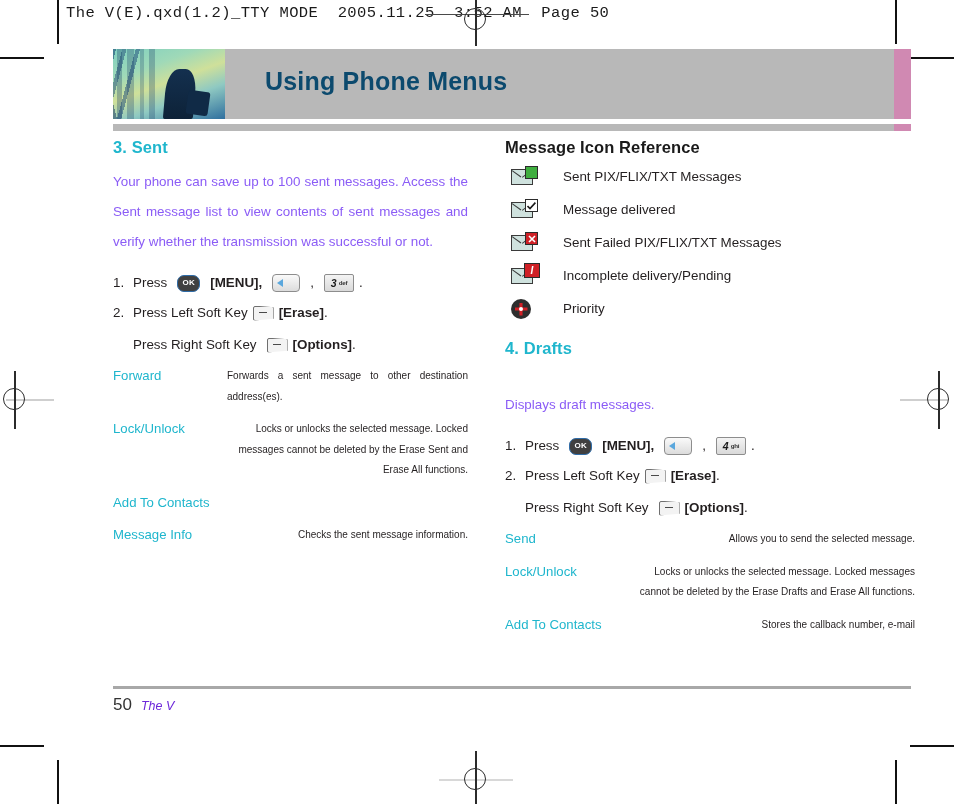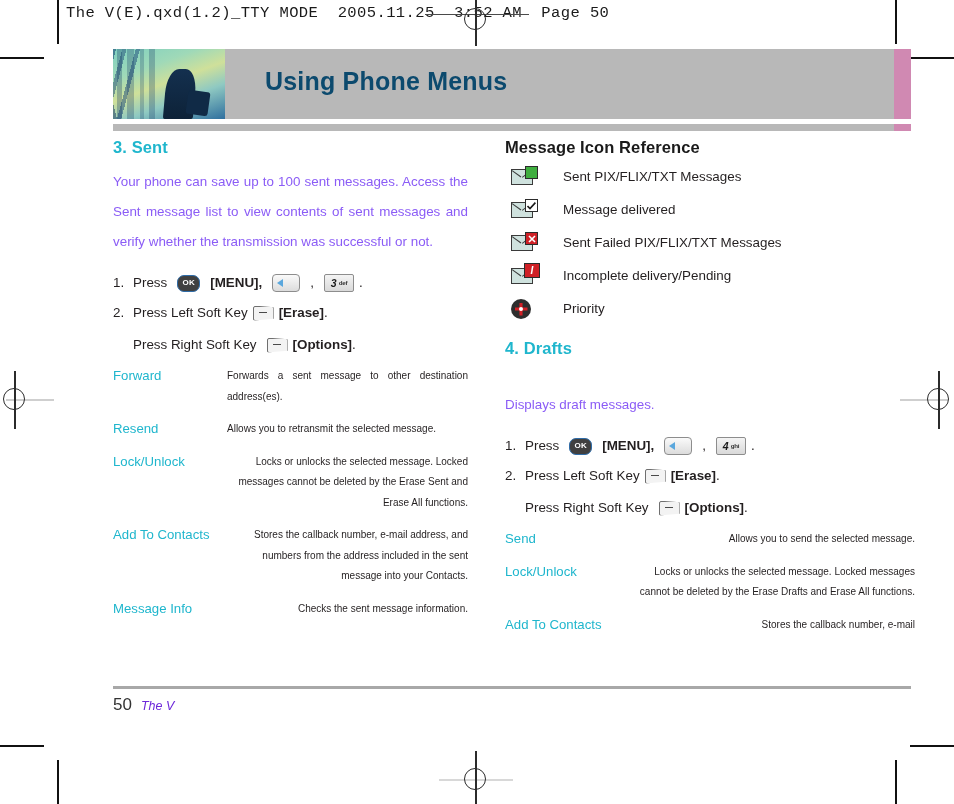--- a/index.html
+++ b/index.html
@@ -285,30 +285,25 @@
     <span class="b">[Options]</span>
       <span>.</span>
   </div>
 
   <div class="dl">
     <div class="dl-row">
       <div class="dl-term">Forward</div>
       <div class="dl-desc">Forwards a sent message to other destination address(es).</div>
     </div>
     <div class="dl-row">
-      <div class="dl-term">Resend</div>
-      <div class="dl-desc">Allows you to retransmit the selected message.</div>
-    </div>
-    <div class="dl-row">
       <div class="dl-term">Lock/Unlock</div>
       <div class="dl-desc nj">Locks or unlocks the selected message. Locked messages cannot be deleted by the Erase Sent and Erase All functions.</div>
     </div>
     <div class="dl-row">
       <div class="dl-term">Add To Contacts</div>
-      <div class="dl-desc nj">Stores the callback number, e-mail address, and numbers from the address included in the sent message into your Contacts.</div>
     </div>
     <div class="dl-row">
       <div class="dl-term">Message Info</div>
       <div class="dl-desc nj">Checks the sent message information.</div>
     </div>
   </div>
 </div>
 
 <div class="col col-right">
 

